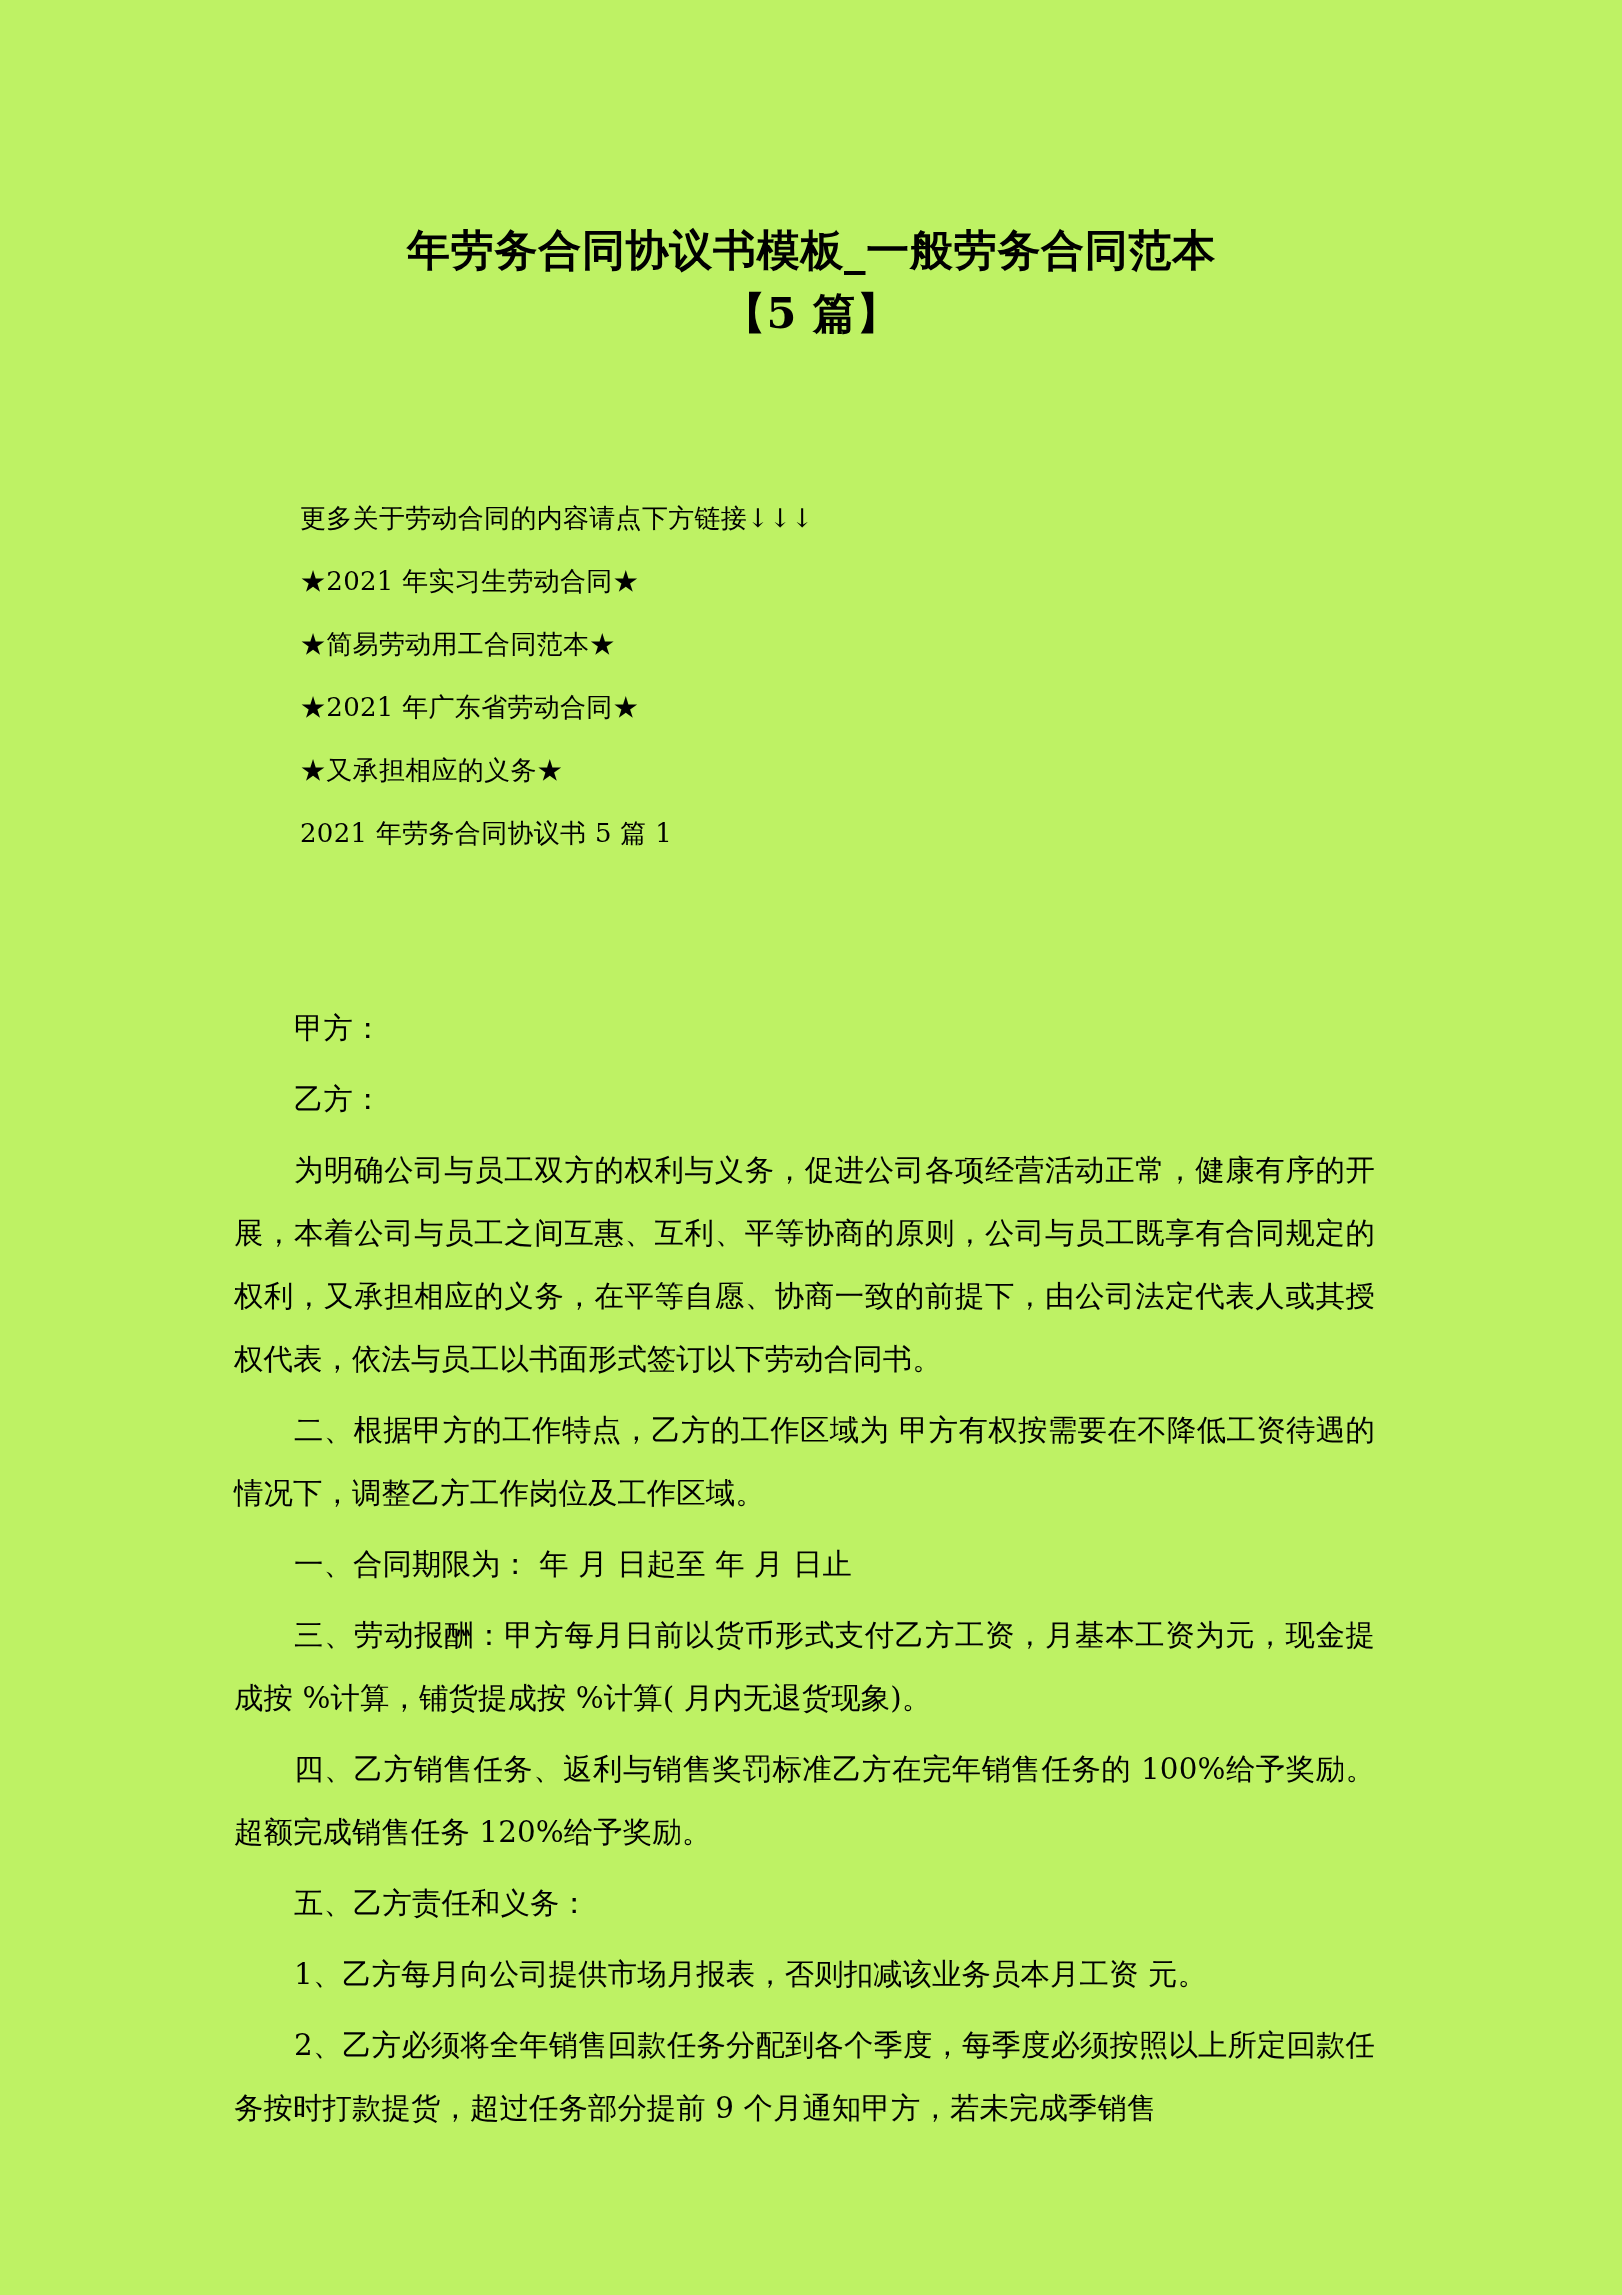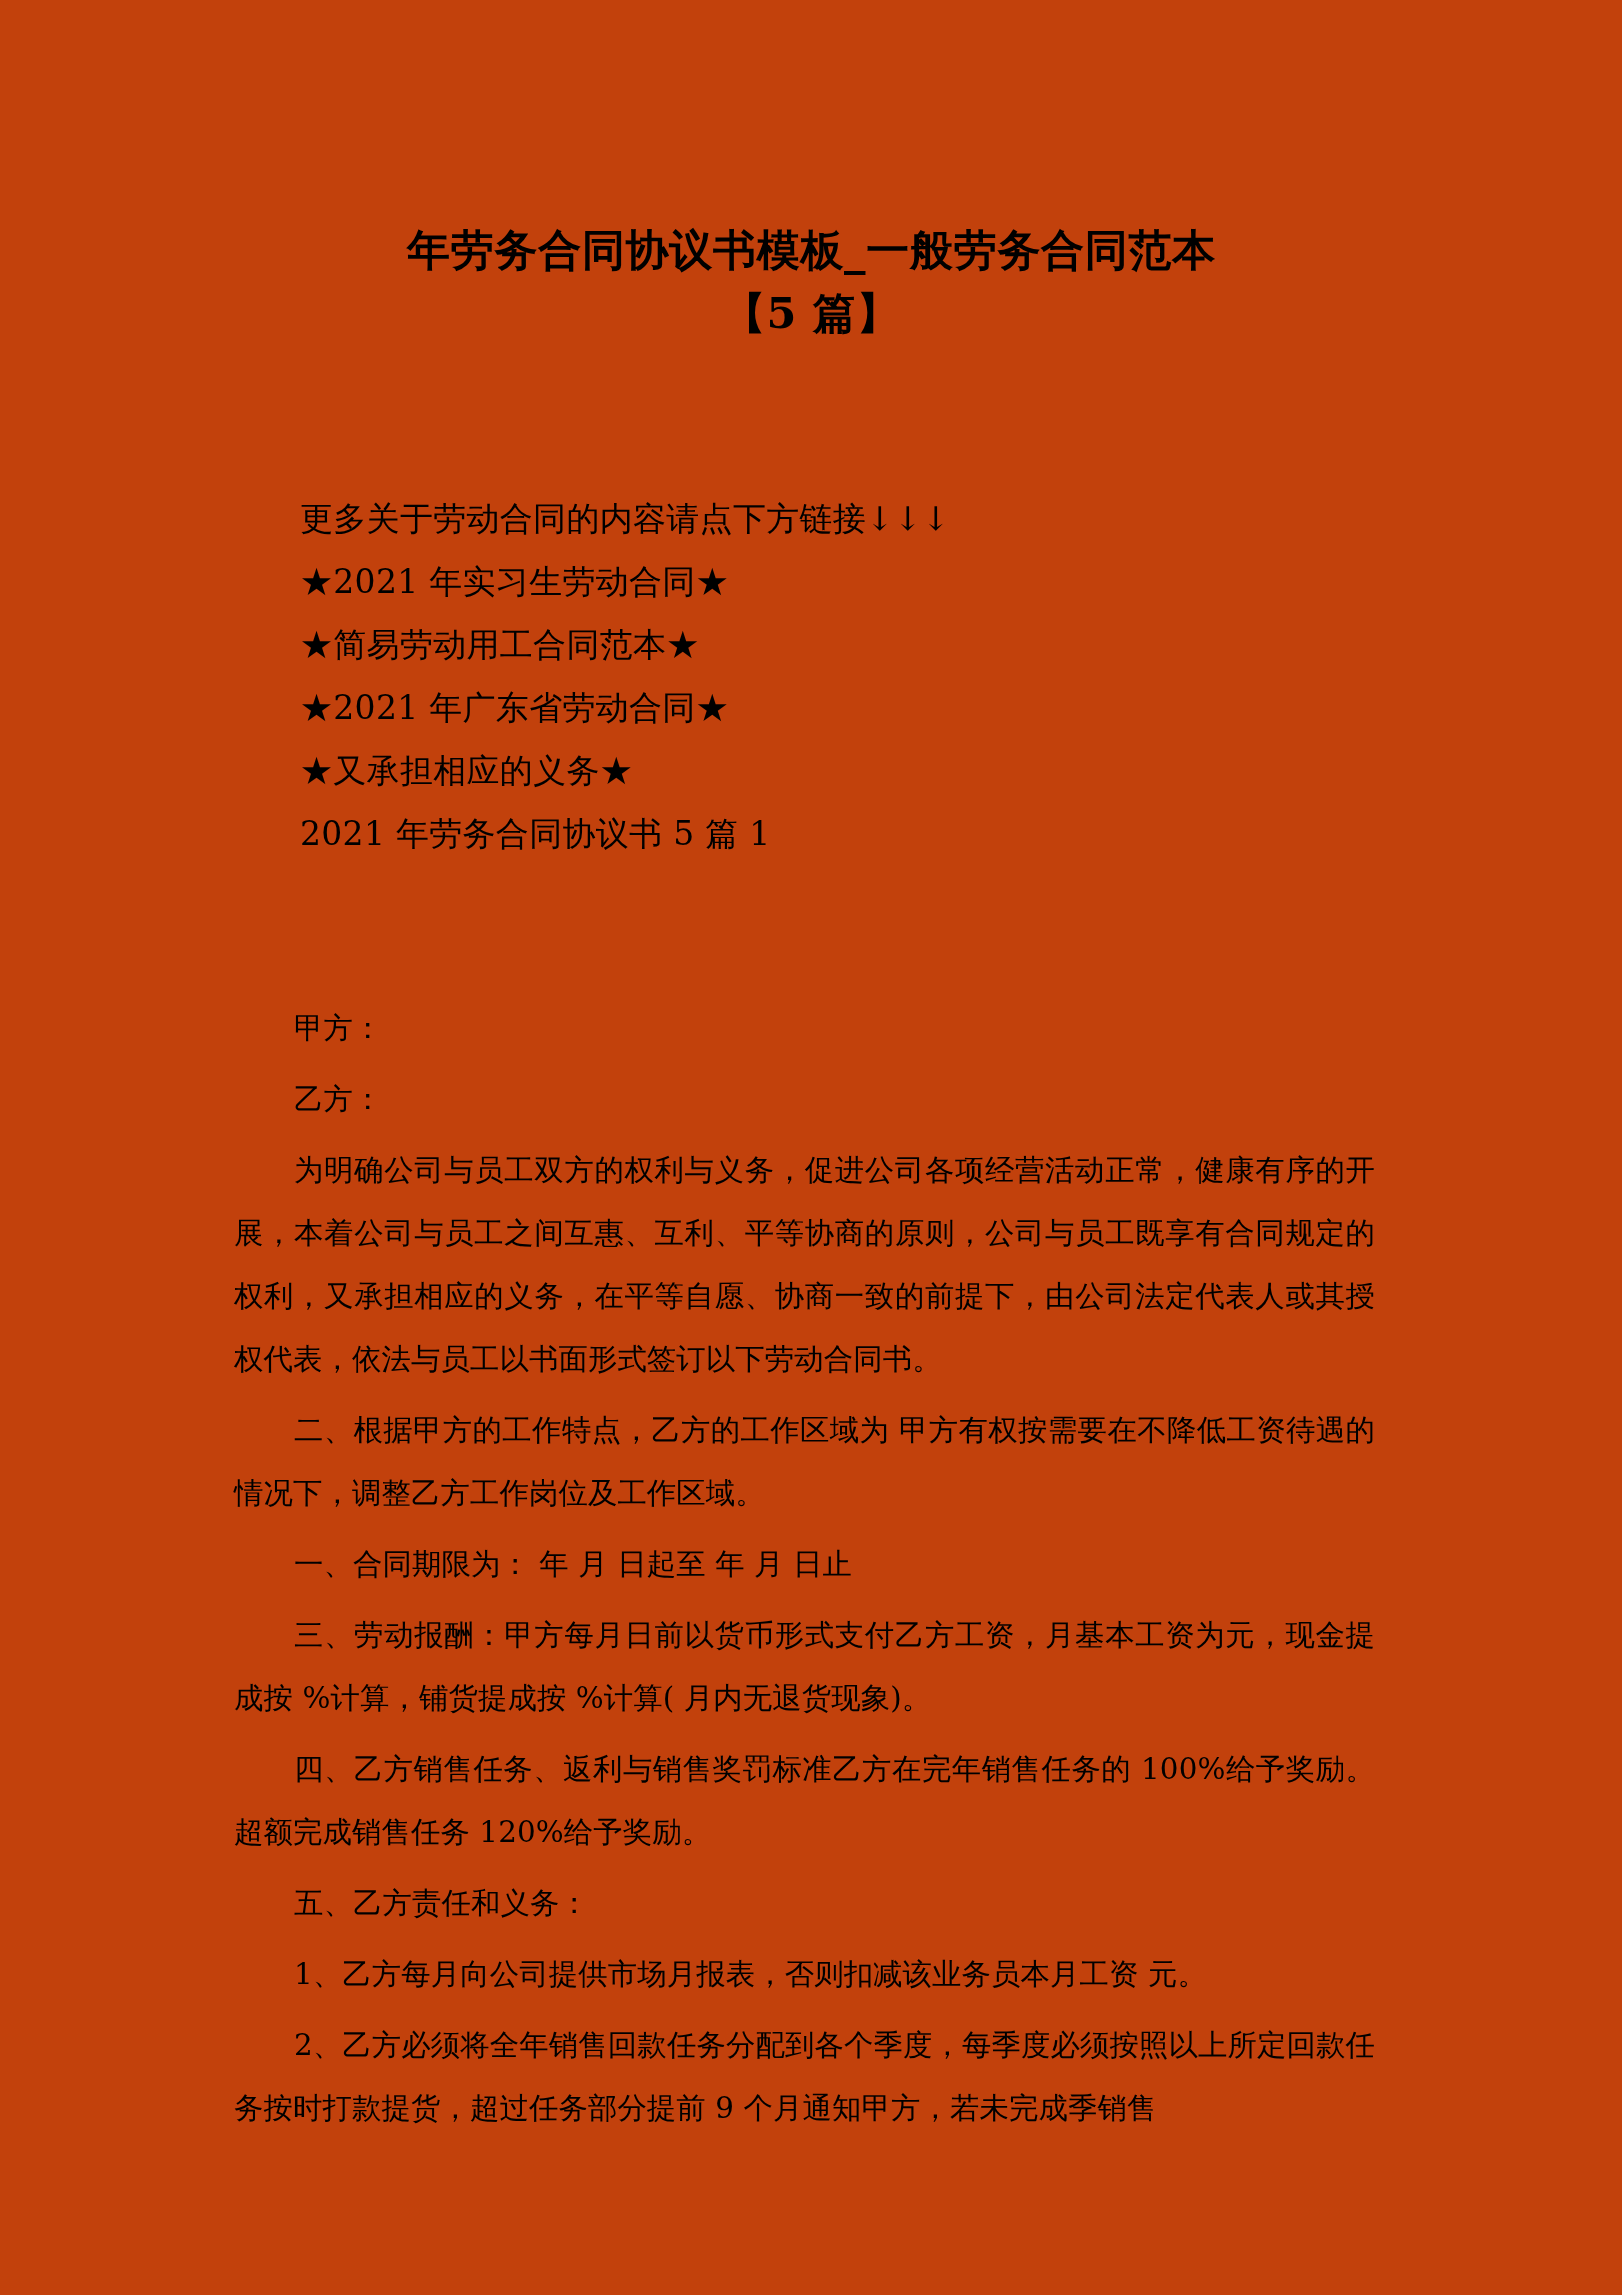--- a/index.html
+++ b/index.html
@@ -5,21 +5,21 @@
 <style>
   html, body {
     margin: 0;
     padding: 0;
     background: #ffffff;
   }
   .page {
     position: relative;
     width: 1623px;
     height: 2295px;
-    background: #c2410c;
+    background: #bef264;
     overflow: hidden;
     font-family: "DejaVu Serif", "Liberation Serif", serif;
     color: #000000;
     box-sizing: border-box;
   }
 
   
   .doc-title {
     position: absolute;
     left: 216px;
@@ -38,21 +38,21 @@
   }
 
   
   .promo-block {
     position: absolute;
     left: 300px;
     top: 487px;
     width: 1086px;
   }
   .promo-line {
-    font-size: 33px;
+    font-size: 26px;
     line-height: 63px;
     height: 63px;
     white-space: nowrap;
     letter-spacing: 0.3px;
   }
 
   
   .doc-body {
     position: absolute;
     left: 226px;

